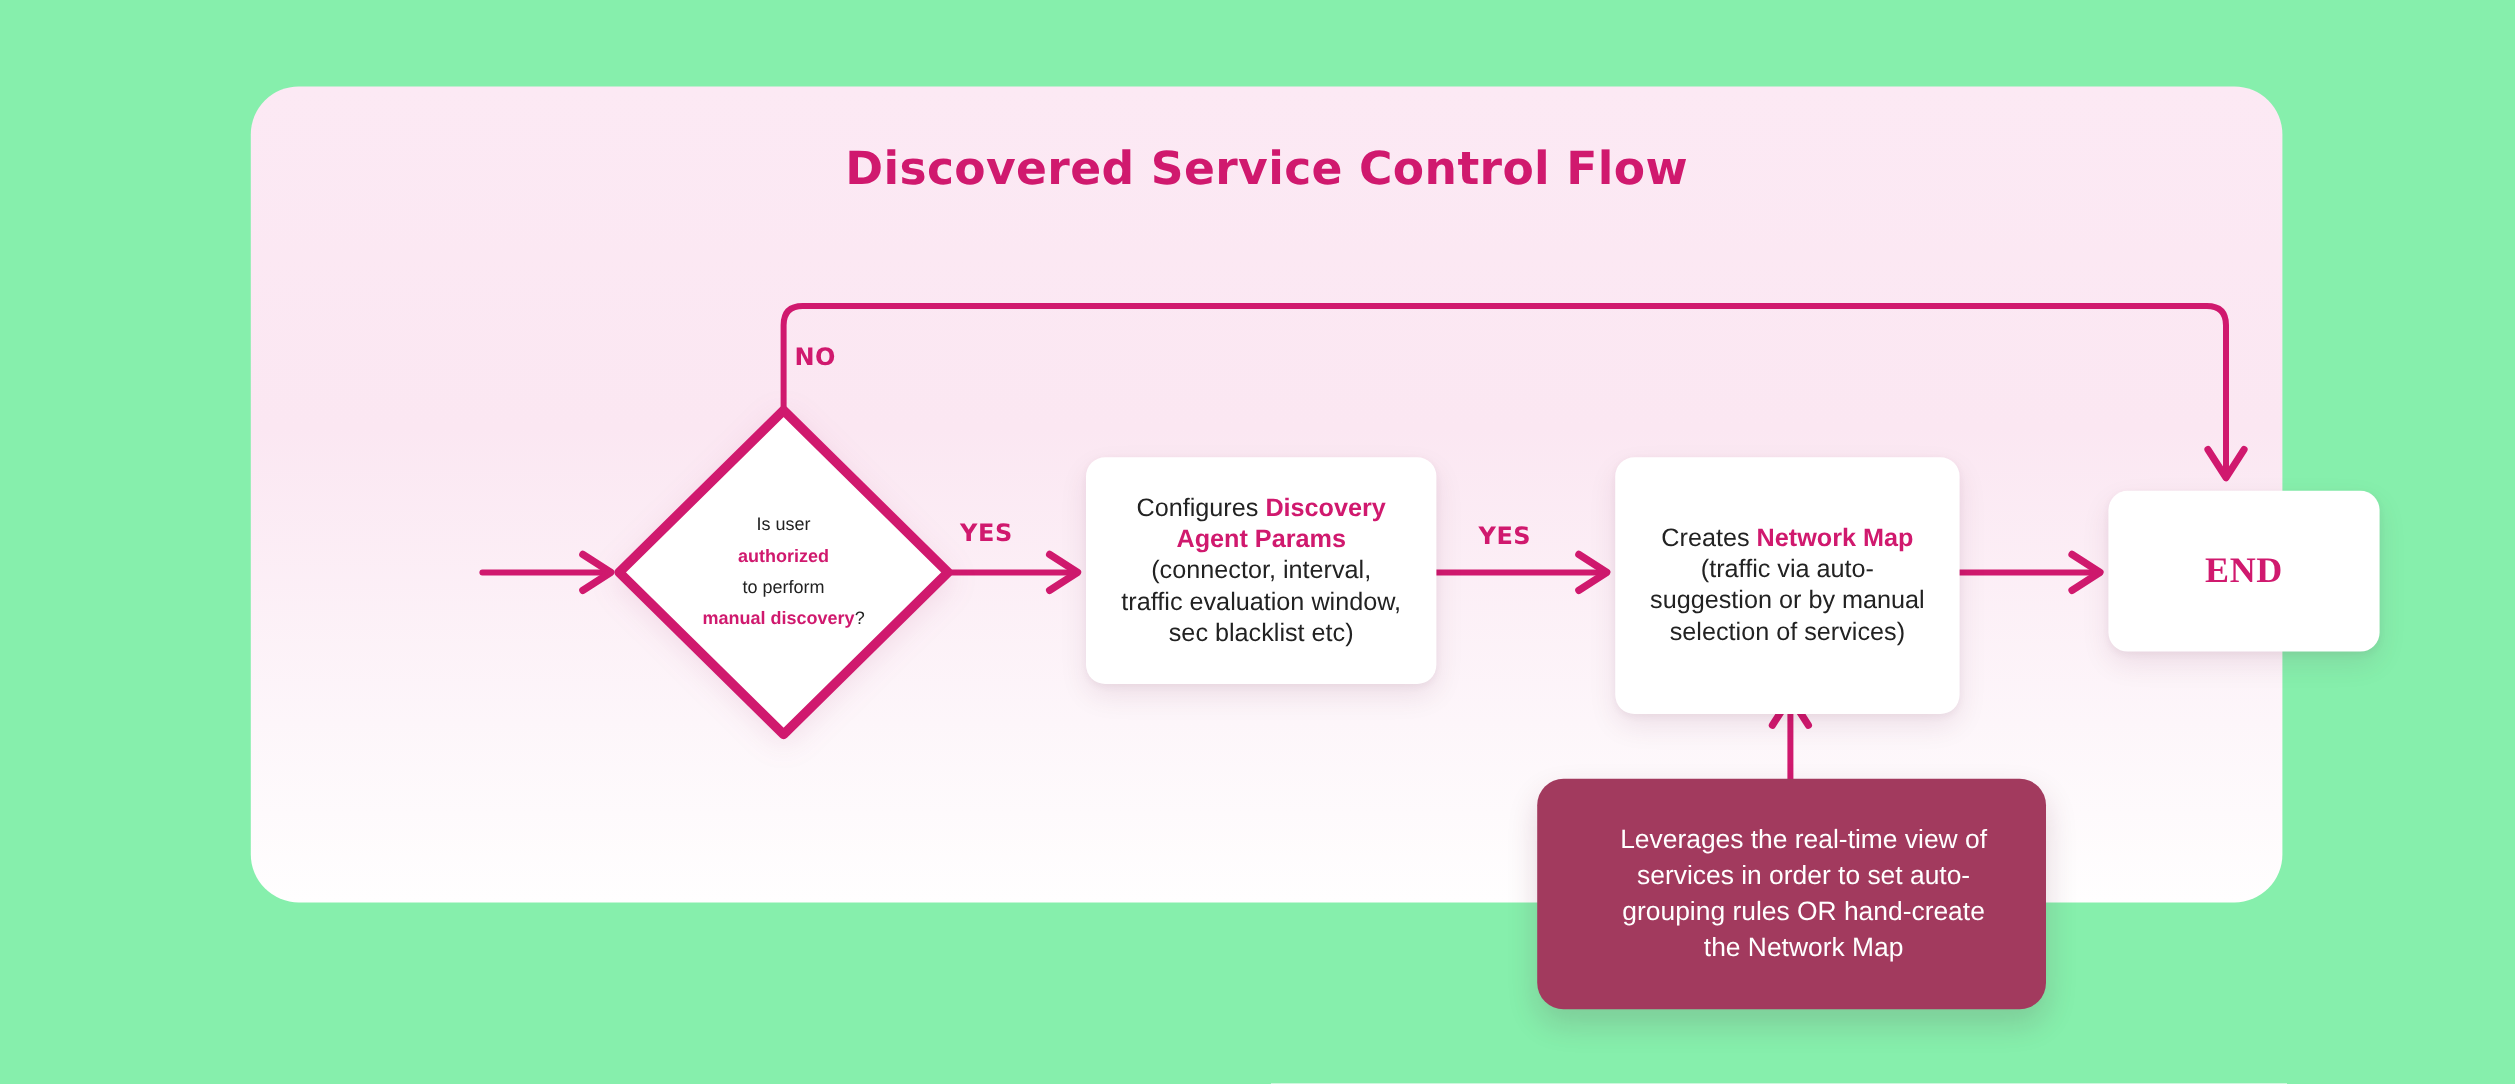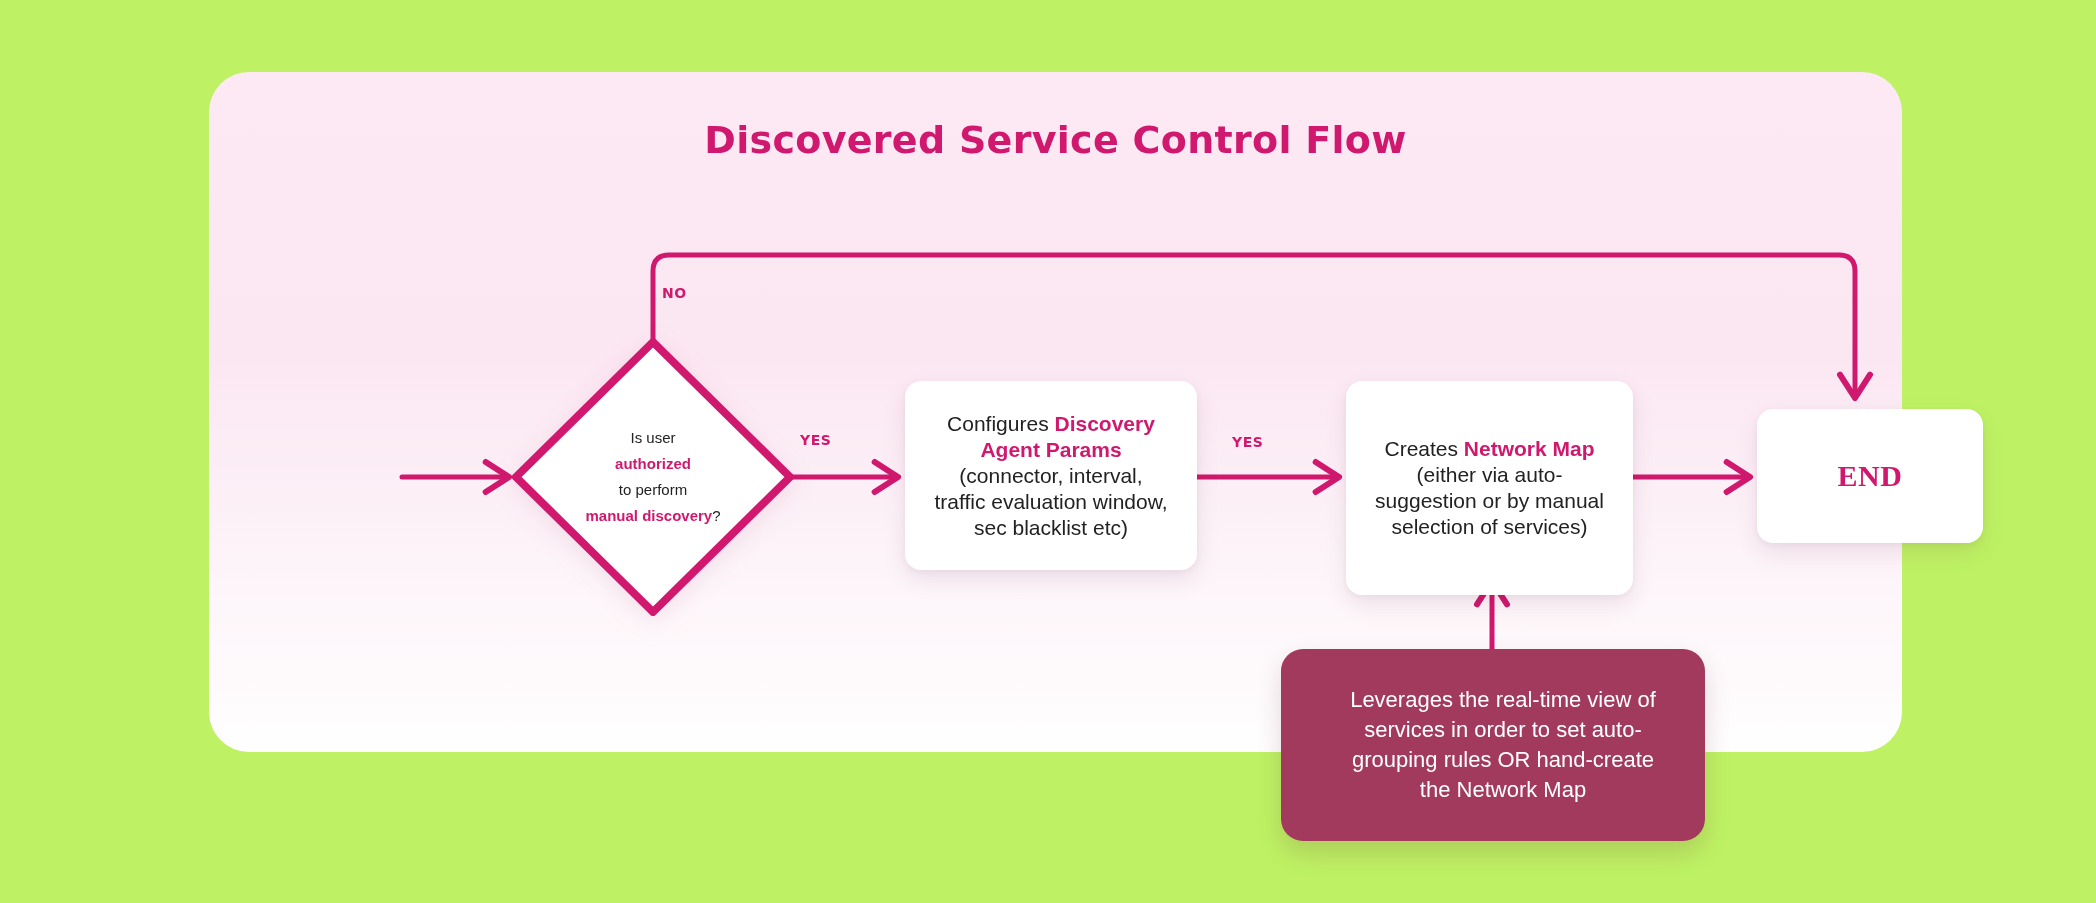--- a/index.html
+++ b/index.html
@@ -10,21 +10,21 @@
     --note-text: #ffffff;
   }
   * { margin: 0; padding: 0; box-sizing: border-box; }
   html, body { background: #ffffff; }
   body { font-family: "Liberation Sans", sans-serif; }
 
   .canvas {
     position: relative;
     width: 2096px;
     height: 903px;
-    background: #bef264;
+    background: #86efac;
     overflow: hidden;
   }
 
   .board {
     position: absolute;
     left: 209px;
     top: 72px;
     width: 1693px;
     height: 680px;
     border-radius: 40px;
@@ -106,21 +106,21 @@
     text-align: center;
     font-size: 22px;
     line-height: 30px;
     box-shadow: 0 12px 26px rgba(88, 16, 51, 0.16);
     padding-left: 20px;
   }
 
   .edge-label {
     position: absolute;
     font-family: "DejaVu Sans", "Liberation Sans", sans-serif;
-    font-size: 14px;
+    font-size: 20px;
     font-weight: 700;
     letter-spacing: 0.5px;
     color: var(--accent);
   }
   .edge-label-no    { left: 662px;  top: 285px; }
   .edge-label-yes-1 { left: 800px;  top: 432px; }
   .edge-label-yes-2 { left: 1232px; top: 434px; }
 </style>
 </head>
 <body>
@@ -156,21 +156,21 @@
 
   <div class="decision-label">
     <p><span>Is user</span><br><span class="hl">authorized</span><br><span>to perform</span><br><span class="hl">manual discovery</span><span>?</span></p>
   </div>
 
   <div class="node node-config">
     <p><span>Configures </span><span class="hl">Discovery</span><br><span class="hl">Agent Params</span><br><span>(connector, interval,</span><br><span>traffic evaluation window,</span><br><span>sec blacklist etc)</span></p>
   </div>
 
   <div class="node node-create">
-    <p><span>Creates </span><span class="hl">Network Map</span><br><span>(either via auto-</span><br><span>suggestion or by manual</span><br><span>selection of services)</span></p>
+    <p><span>Creates </span><span class="hl">Network Map</span><br><span>(traffic via auto-</span><br><span>suggestion or by manual</span><br><span>selection of services)</span></p>
   </div>
 
   <div class="node node-end">
     <span class="end-text">END</span>
   </div>
 
   <div class="node-note">
     <p><span>Leverages the real-time view of</span><br><span>services in order to set auto-</span><br><span>grouping rules OR hand-create</span><br><span>the Network Map</span></p>
   </div>
 

